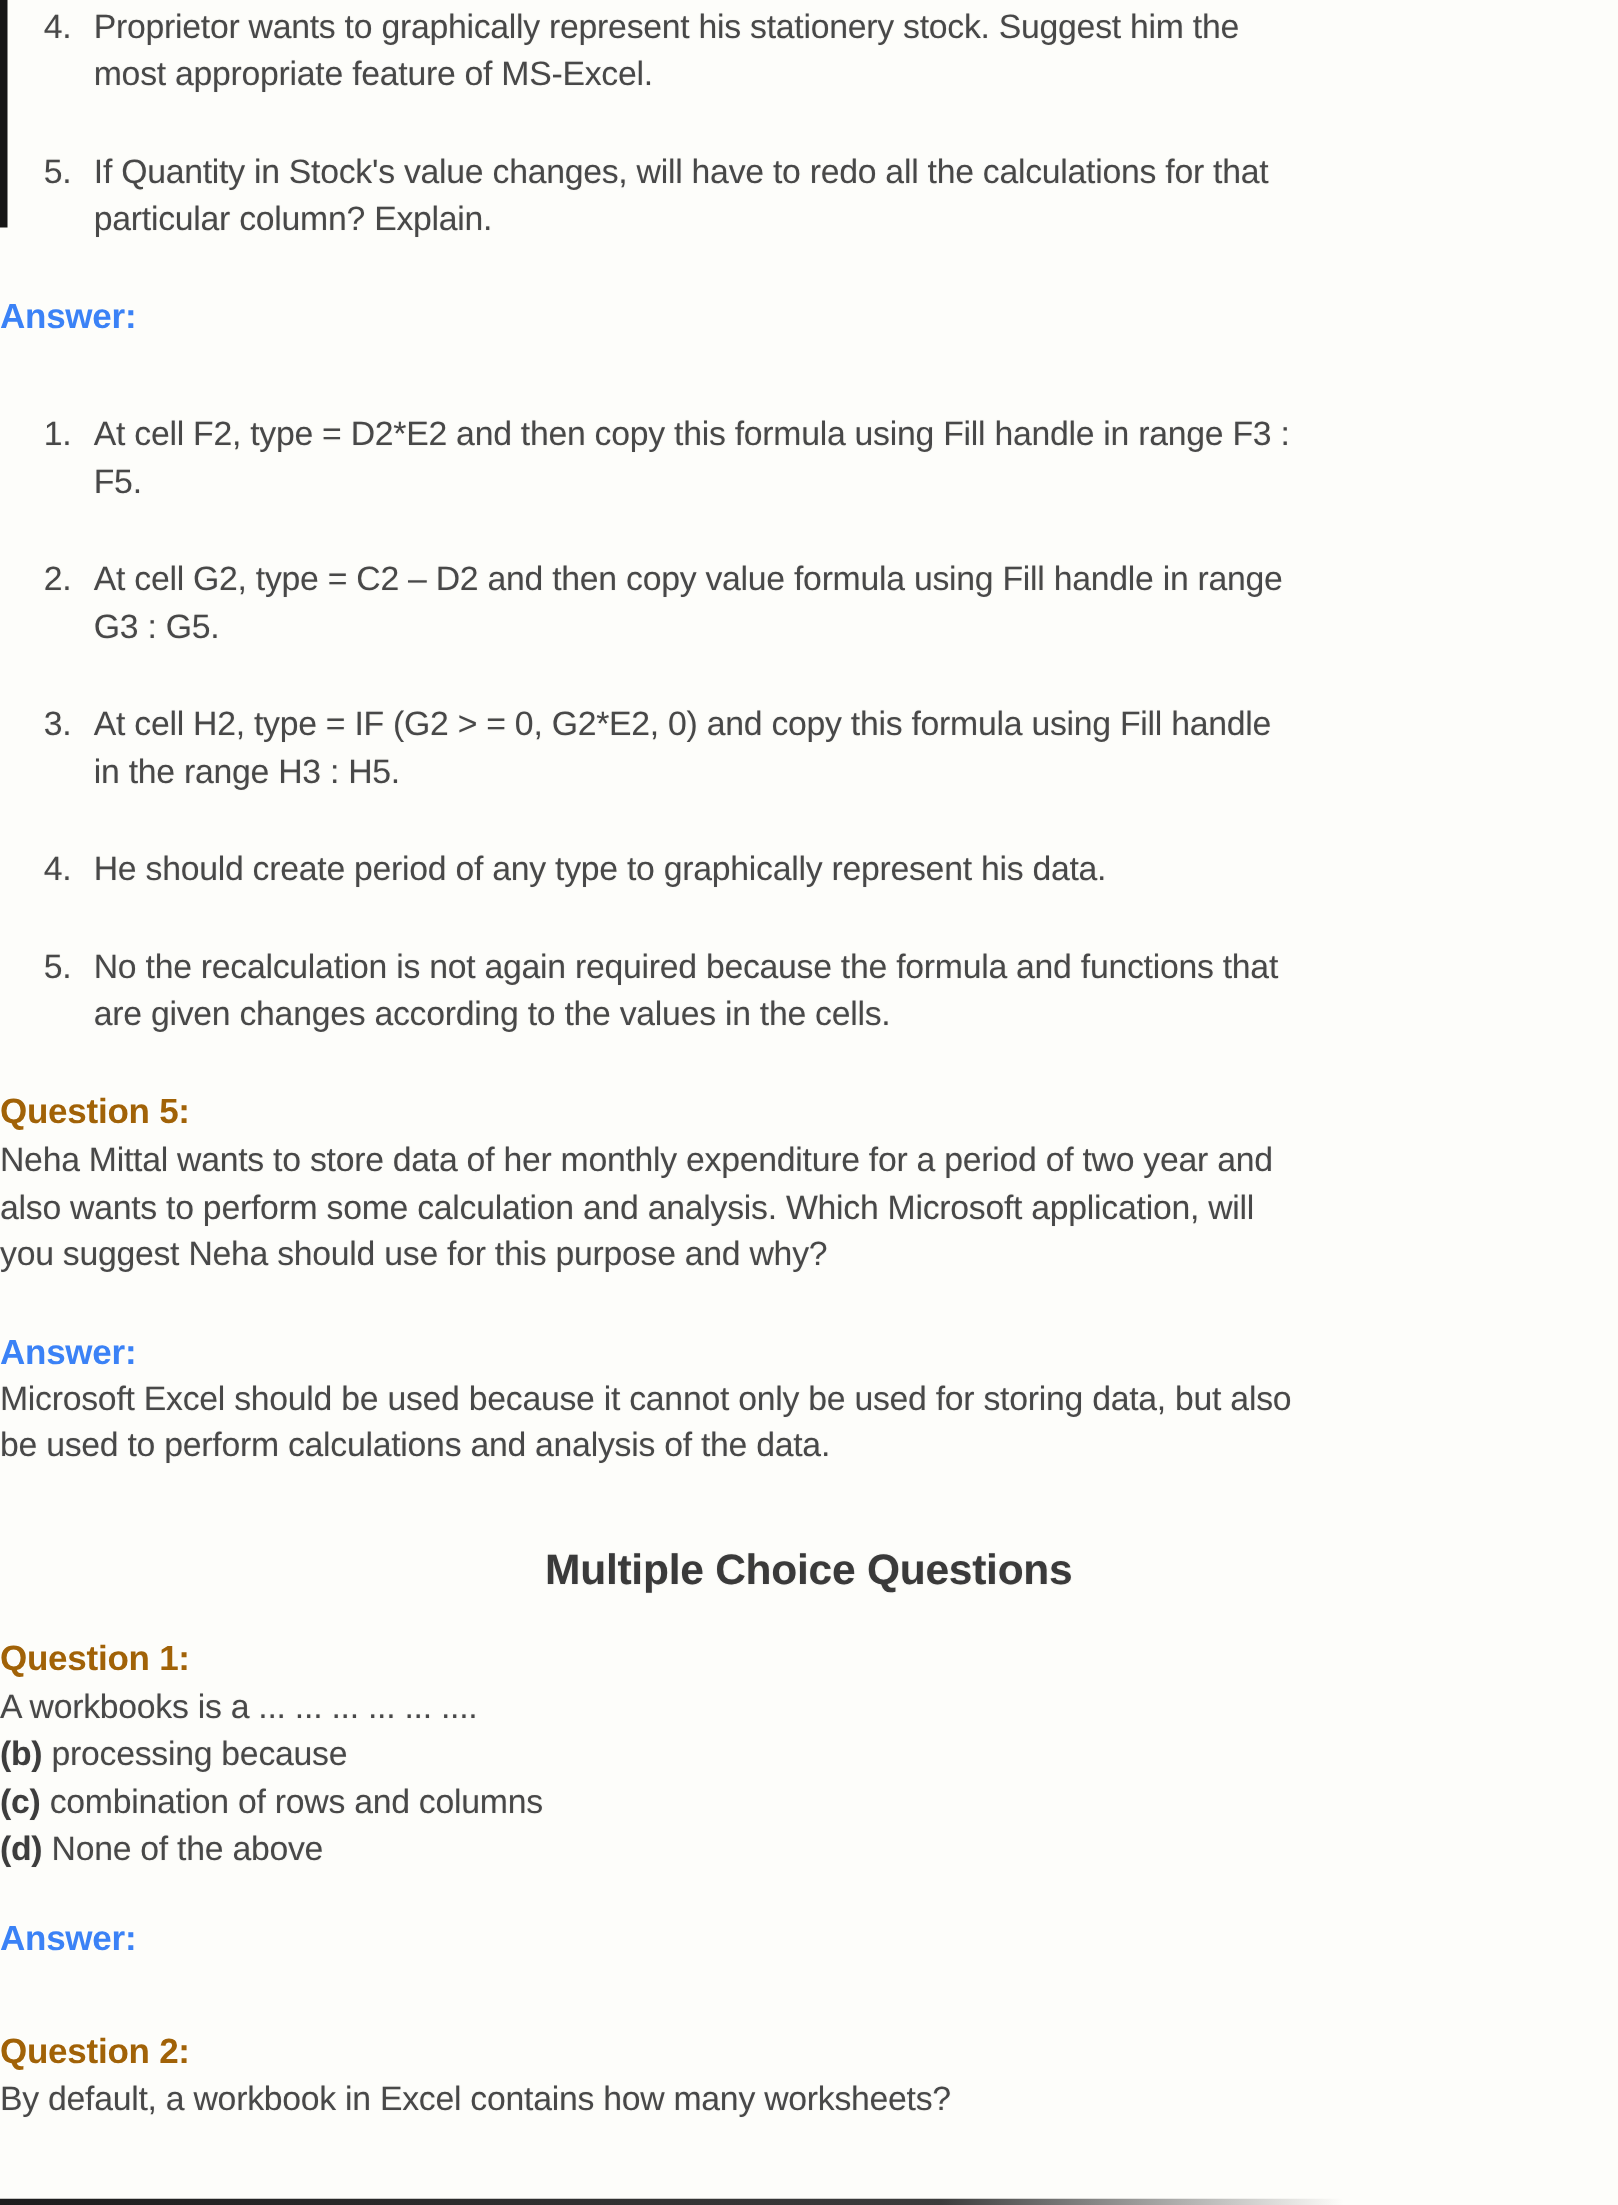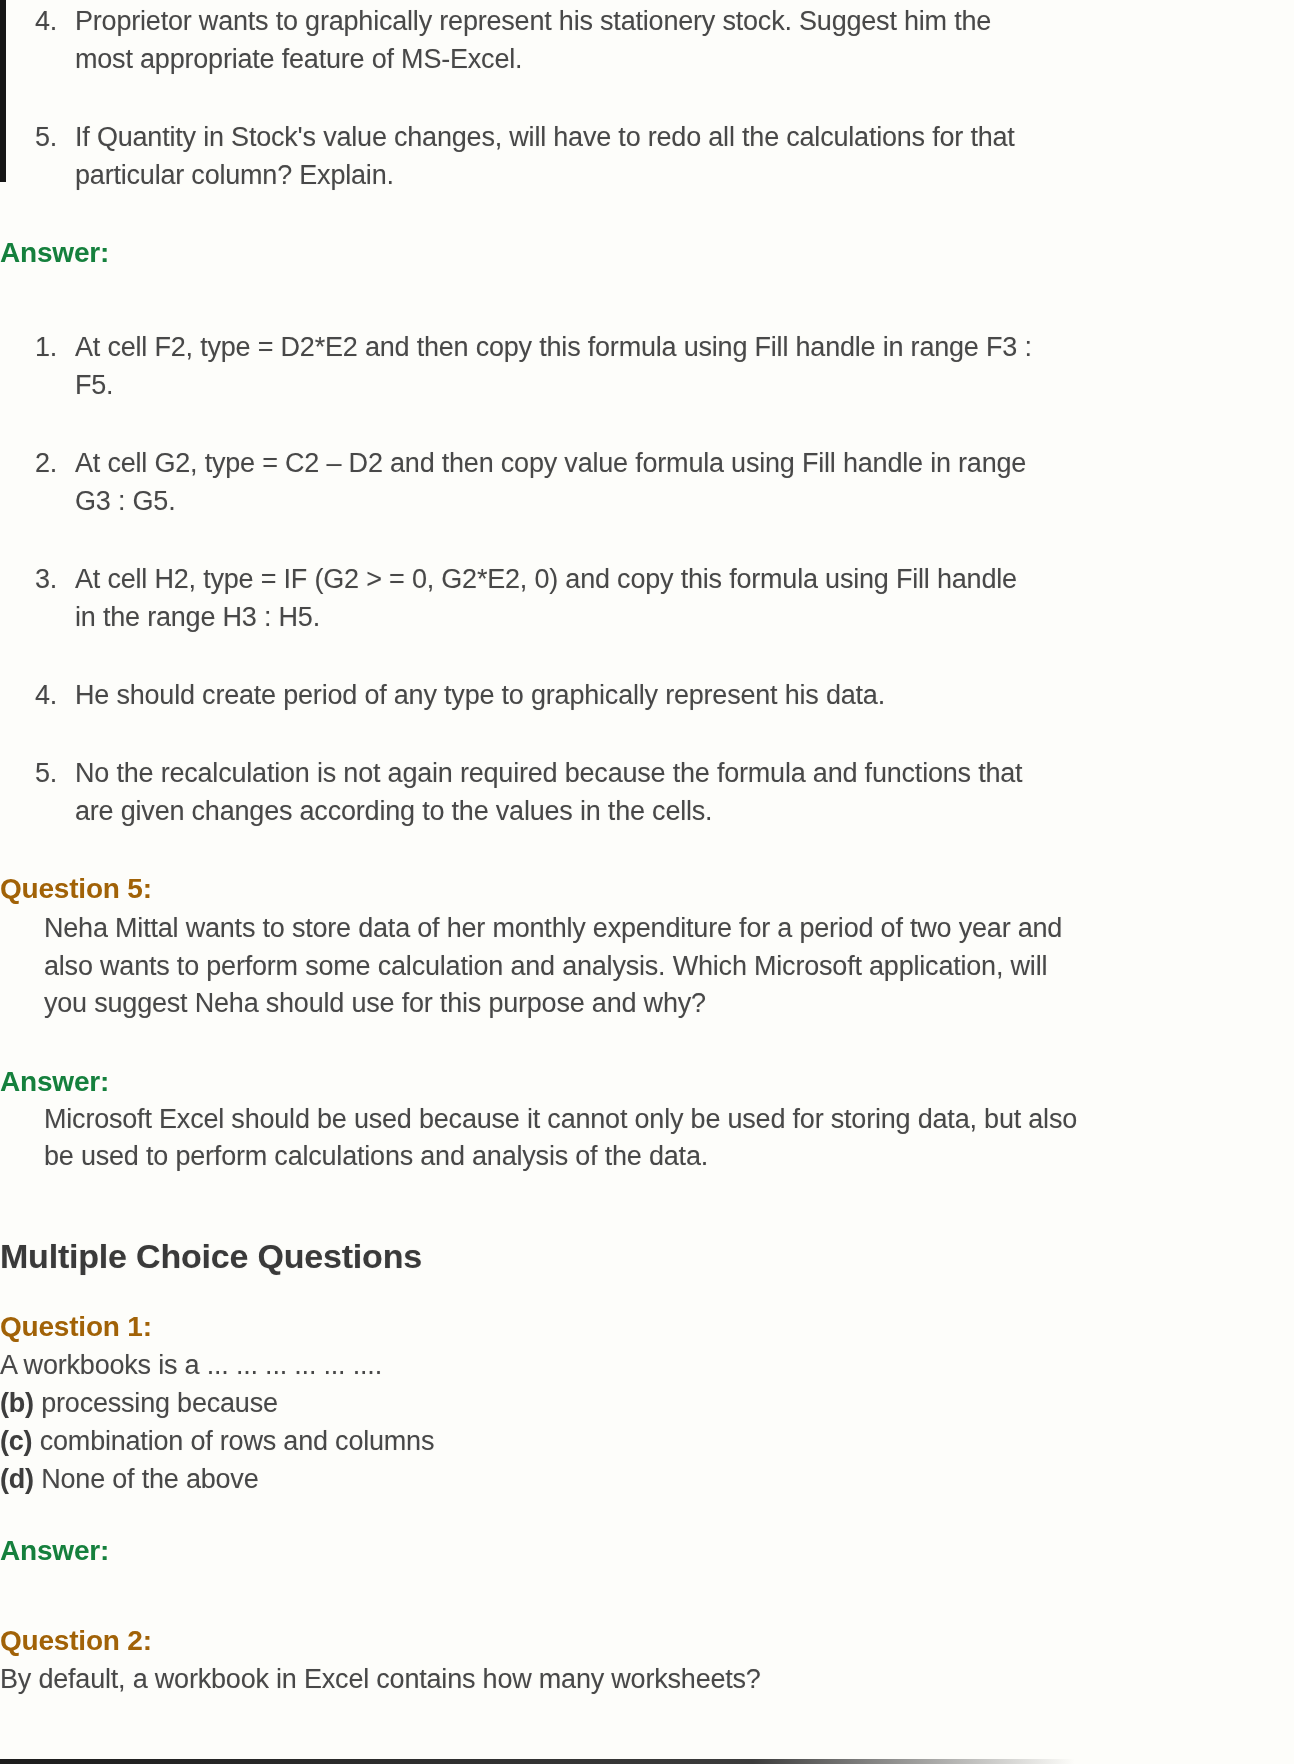--- a/index.html
+++ b/index.html
@@ -42,40 +42,39 @@
     text-shadow: 0 0 1px rgba(80,80,80,0.22);
   }
   .item .num { flex: none; width: 40px; margin-left: 35px; }
   .item .txt { white-space: pre-line; }
   .heading {
     font-size: 28px;
     font-weight: 700;
     line-height: 38px;
     margin: 0;
   }
-  .h-answer { color: #15803d; }
+  .h-answer { color: #3b82f6; }
   .h-question { color: #a16207; }
   .para {
     font-size: 27px;
     line-height: 37.5px;
     margin: 0;
     white-space: pre-line;
     text-shadow: 0 0 1px rgba(80,80,80,0.22);
-    padding-left: 44px;
   }
   #answers-heading { margin-top: 0; }
   #answers-list { margin-top: 56px; }
   #q5-heading { margin-top: 0; margin-bottom: 2px; }
   #a5-heading { margin-top: 40px; }
   .mcq-title {
     font-size: 34px;
     font-weight: 700;
     line-height: 42px;
     color: #3a3a3a;
-    text-align: left;
+    text-align: center;
     margin: 59px 0 0 0;
     text-shadow: 0 0 1px rgba(50,50,50,0.25);
   }
   #q1-heading { margin-top: 31px; }
   .stem, .option {
     font-size: 27px;
     line-height: 38px;
     margin: 0;
     text-shadow: 0 0 1px rgba(80,80,80,0.22);
   }

